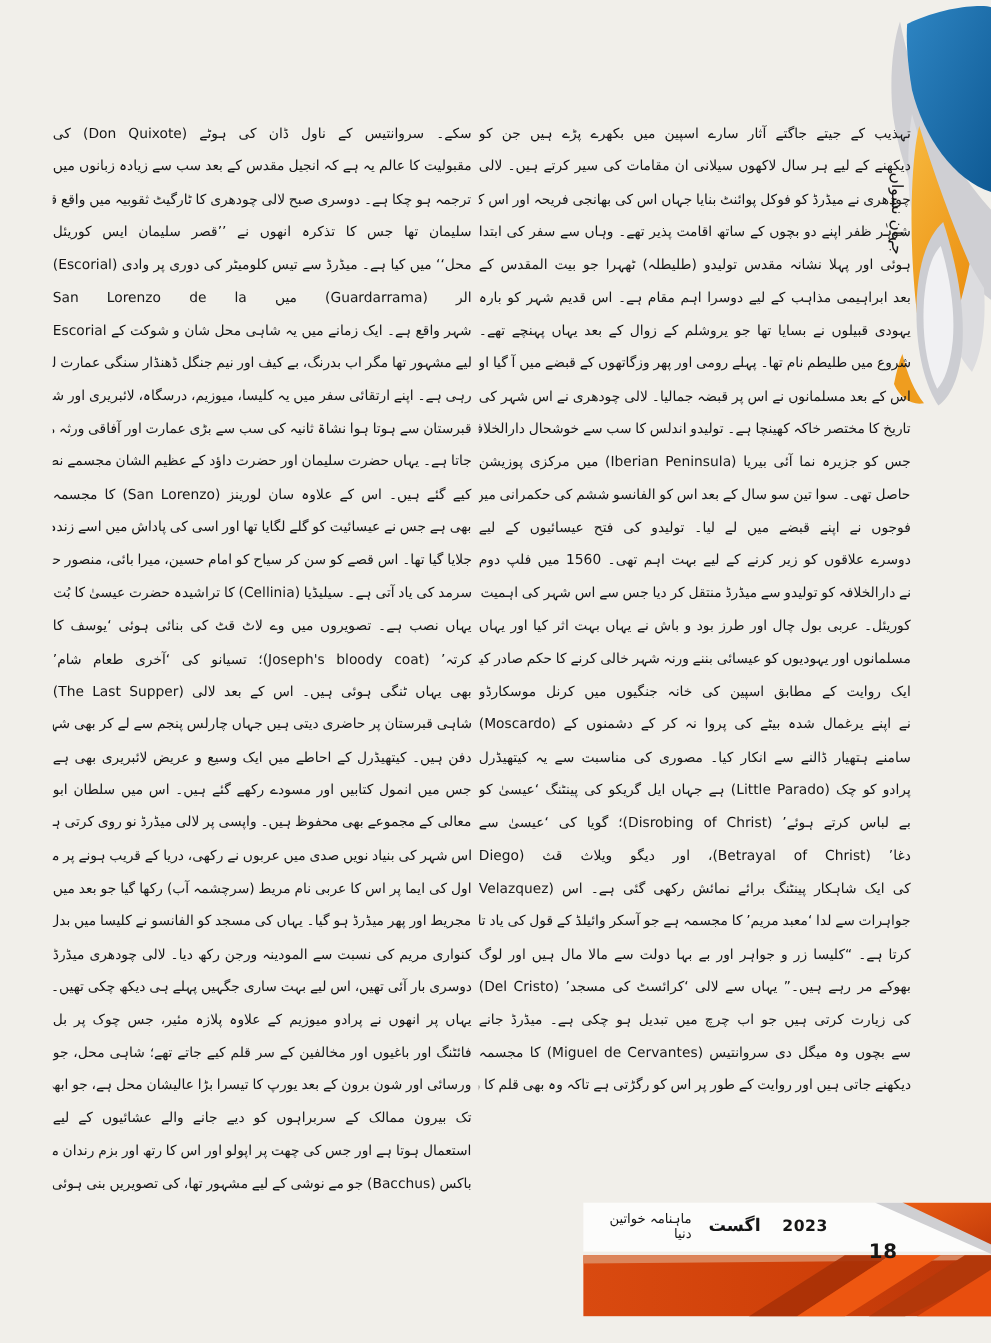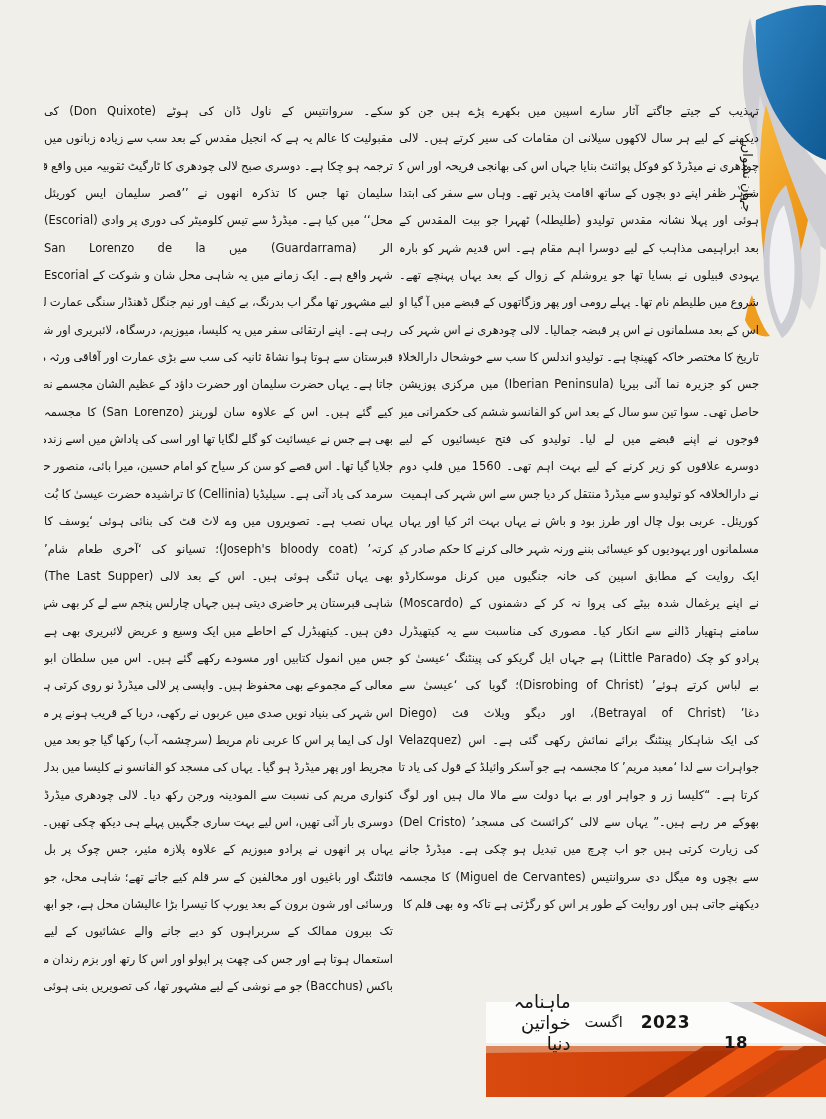--- a/index.html
+++ b/index.html
@@ -26,23 +26,23 @@
     transform:rotate(90deg);transform-origin:center;
     direction:rtl;text-align:center;font-size:13px;color:#111;
     letter-spacing:0;
   }
   
   .footer-svg{position:absolute;left:486px;top:1002px;width:340px;height:95px;}
   .footer-bar{
     position:absolute;left:486px;top:1002px;width:262px;height:40px;
     display:flex;align-items:center;direction:ltr;
   }
-  .footer-bar .mag{font-size:18px;margin-left:16px;direction:rtl;}
-  .footer-bar .month{font-size:14.5px;margin-left:14px;direction:rtl;}
-  .footer-bar .year{font-size:17px;font-weight:bold;margin-left:18px;letter-spacing:.5px;}
+  .footer-bar .mag{font-size:11px;margin-left:16px;direction:rtl;}
+  .footer-bar .month{font-size:14.5px;margin-left:14px;direction:rtl;font-weight:bold;}
+  .footer-bar .year{font-size:13px;font-weight:bold;margin-left:18px;letter-spacing:.5px;}
   .footer-bar .pagenum{font-size:16.5px;font-weight:bold;margin-left:34px;letter-spacing:.5px;margin-top:40px;}
 </style>
 </head>
 <body>
 
 <div class="page">
 
   <svg class="flourish" viewBox="0 0 126 340" aria-hidden="true">
     <defs>
       <linearGradient id="blueGrad" x1="0" y1="0" x2="1" y2="1">

